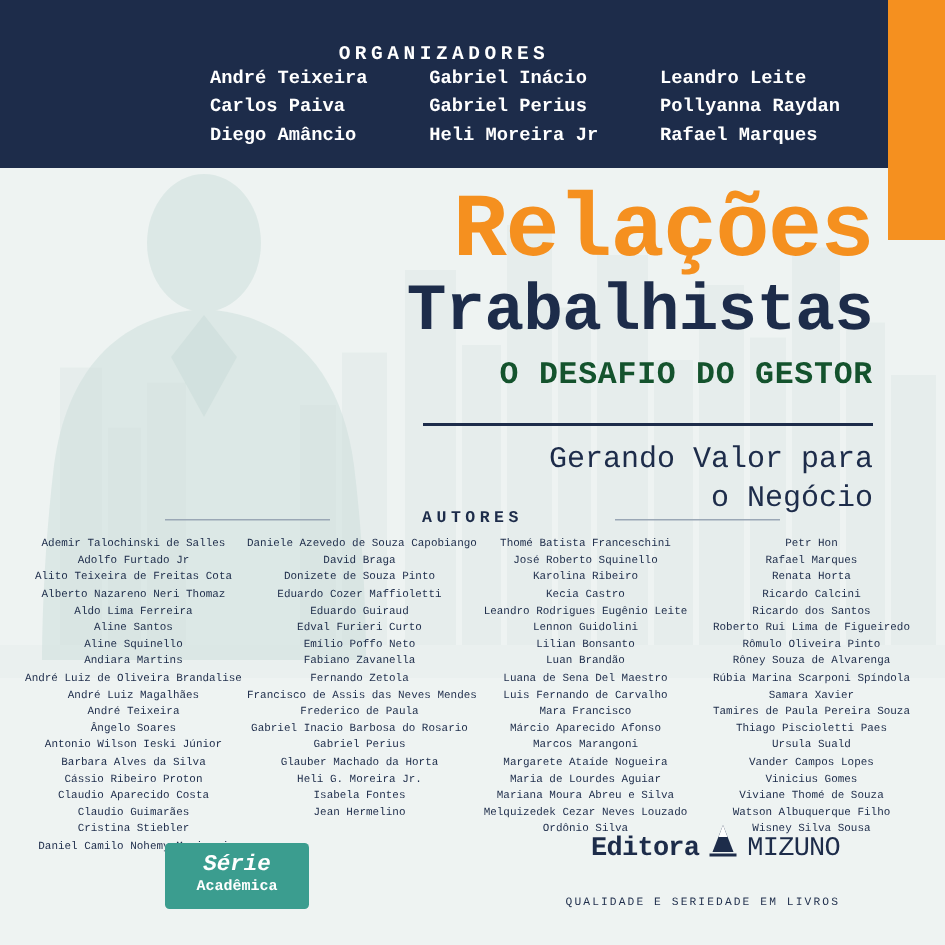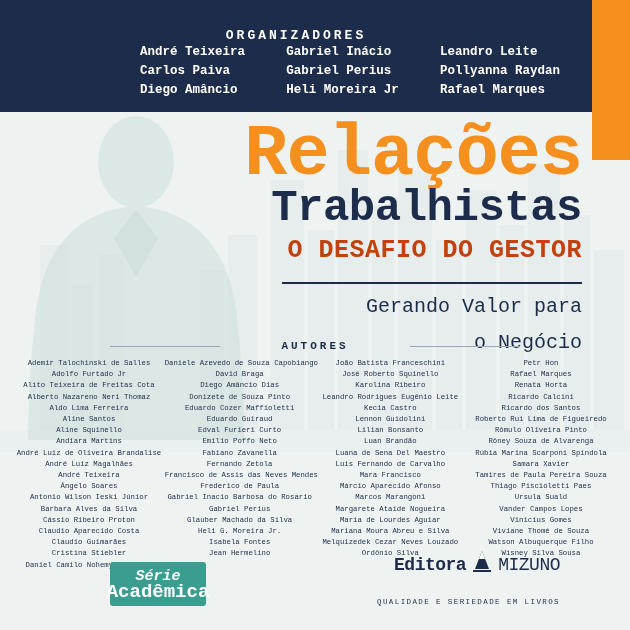--- a/index.html
+++ b/index.html
@@ -43,29 +43,29 @@
   .org-col { display:flex; flex-direction:column; gap:2px; }
   .org-col div {
     color:#ffffff; font-size:12.5px; font-weight:bold; line-height:17px;
     white-space:nowrap;
   }
   
   .title-wrap {
     position:absolute; top:128px; right:48px; width:430px; text-align:right;
   }
   .t-relacoes {
-    font-size:72px; font-weight:bold; color:#f5901f;
+    font-size:60px; font-weight:bold; color:#f5901f;
     line-height:54px; letter-spacing:-1px;
   }
   .t-trabalhistas {
     font-size:44px; font-weight:bold; color:#1d2c4a;
     line-height:52px; letter-spacing:-0.5px;
   }
   .t-sub {
-    font-size:25px; font-weight:bold; color:#c2410c;
+    font-size:21px; font-weight:bold; color:#14532d;
     line-height:34px; letter-spacing:0.5px;
   }
   .t-rule {
     height:2px; background:#1d2c4a; width:300px; margin:14px 0 0 auto;
   }
   .t-sub2 {
     font-size:20px; color:#1d2c4a; line-height:26px; margin-top:10px;
     font-weight:normal;
   }
   
@@ -94,21 +94,21 @@
   }
   .a-col.c1 div { text-align:center; }
   
   .serie-badge {
     position:absolute; left:110px; bottom:24px;
     width:96px; height:44px; background:#3b9d8f;
     border-radius:3px; color:#ffffff;
     display:flex; flex-direction:column; justify-content:center; align-items:center;
   }
   .serie-badge .s1 { font-size:15px; font-style:italic; font-weight:bold; line-height:15px;text-align:right;}
-  .serie-badge .s2 { font-size:19px; font-weight:bold; line-height:16px;}
+  .serie-badge .s2 { font-size:10px; font-weight:bold; line-height:16px;}
   
   .publisher {
     position:absolute; right:70px; bottom:24px; text-align:right;
   }
   .pub-main {
     font-size:18px; color:#1d2c4a; font-weight:bold; line-height:28px;
     letter-spacing:-0.5px;
   }
   .pub-main .mizuno { font-weight:normal; }
   .pub-tag {
@@ -179,21 +179,21 @@
       <div>Rafael Marques</div>
     </div>
   </div>
 
   <div class="title-wrap">
     <div class="t-relacoes">Relações</div>
     <div class="t-trabalhistas">Trabalhistas</div>
     <div class="t-sub">O DESAFIO DO GESTOR</div>
     <div class="t-rule"></div>
     <div class="t-sub2">Gerando Valor para</div>
-    <div class="t-sub2" style="margin-top:10px">o Negócio</div>
+    <div class="t-sub2" style="margin-top:0">o Negócio</div>
   </div>
 
   <div class="autores-rule-l"></div>
   <div class="autores-title">AUTORES</div>
   <div class="autores-rule-r"></div>
 
   <div class="autores-cols">
     <div class="a-col c1">
       <div>Ademir Talochinski de Salles</div>
       <div>Adolfo Furtado Jr</div>
@@ -211,43 +211,42 @@
       <div>Barbara Alves da Silva</div>
       <div>Cássio Ribeiro Proton</div>
       <div>Claudio Aparecido Costa</div>
       <div>Claudio Guimarães</div>
       <div>Cristina Stiebler</div>
       <div>Daniel Camilo Nohemy Mariconi</div>
     </div>
     <div class="a-col">
       <div>Daniele Azevedo de Souza Capobiango</div>
       <div>David Braga</div>
-      <div>Diego Amâncio Dias</div>
       <div>Donizete de Souza Pinto</div>
       <div>Eduardo Cozer Maffioletti</div>
       <div>Eduardo Guiraud</div>
       <div>Edval Furieri Curto</div>
       <div>Emílio Poffo Neto</div>
       <div>Fabiano Zavanella</div>
       <div>Fernando Zetola</div>
       <div>Francisco de Assis das Neves Mendes</div>
       <div>Frederico de Paula</div>
       <div>Gabriel Inacio Barbosa do Rosario</div>
       <div>Gabriel Perius</div>
-      <div>Glauber Machado da Silva</div>
+      <div>Glauber Machado da Horta</div>
       <div>Heli G. Moreira Jr.</div>
       <div>Isabela Fontes</div>
       <div>Jean Hermelino</div>
     </div>
     <div class="a-col">
-      <div>João Batista Franceschini</div>
+      <div>Thomé Batista Franceschini</div>
       <div>José Roberto Squinello</div>
       <div>Karolina Ribeiro</div>
+      <div>Kecia Castro</div>
       <div>Leandro Rodrigues Eugênio Leite</div>
-      <div>Kecia Castro</div>
       <div>Lennon Guidolini</div>
       <div>Lilian Bonsanto</div>
       <div>Luan Brandão</div>
       <div>Luana de Sena Del Maestro</div>
       <div>Luis Fernando de Carvalho</div>
       <div>Mara Francisco</div>
       <div>Márcio Aparecido Afonso</div>
       <div>Marcos Marangoni</div>
       <div>Margarete Ataíde Nogueira</div>
       <div>Maria de Lourdes Aguiar</div>

